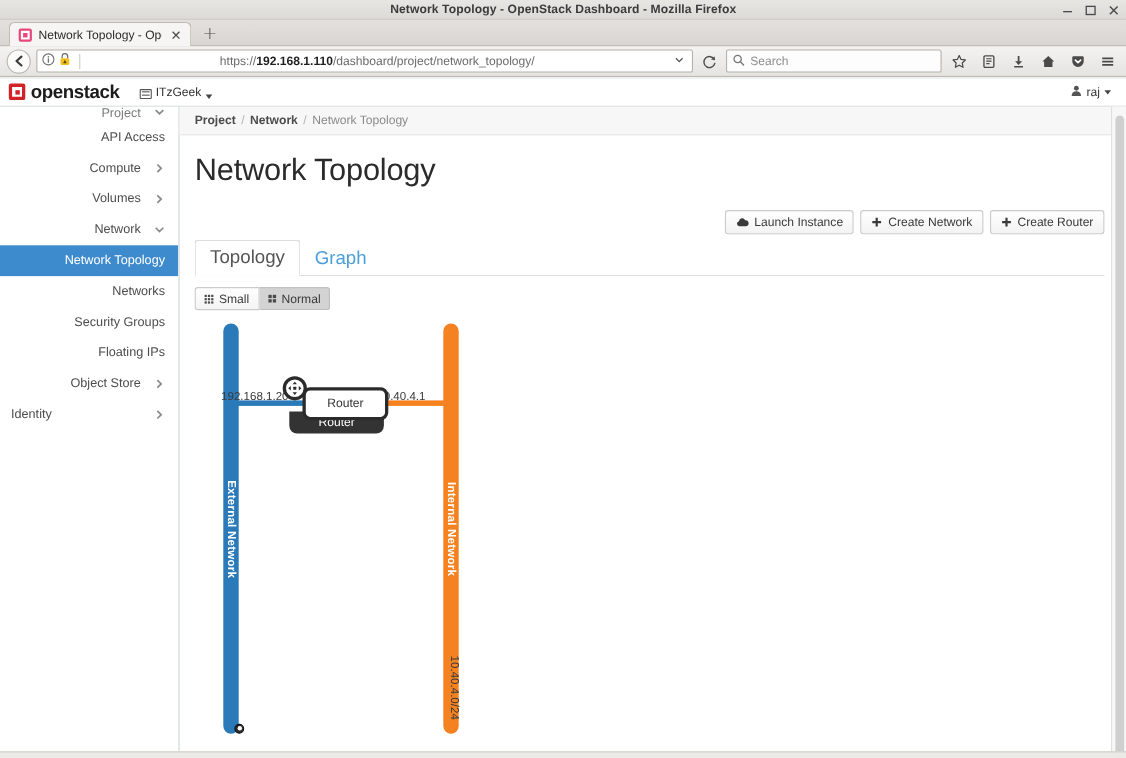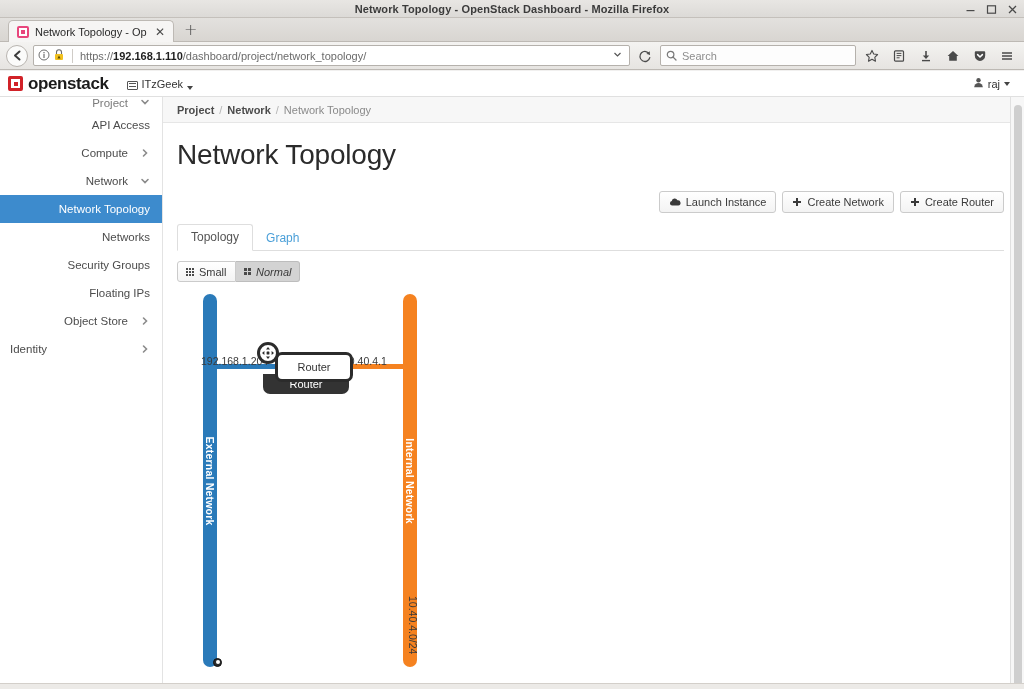--- a/index.html
+++ b/index.html
@@ -75,21 +75,21 @@
     line-height: 1; position: relative; top: -3px;
     font-family: "DejaVu Sans", sans-serif; font-weight: 300;
   }
 
   
   .ff-navbar {
     height: 28px;
     background: linear-gradient(to bottom, #f4f3f1 0%, #e6e4e1 100%);
     border-bottom: 1px solid #bdb9b4;
     display: flex; align-items: center;
-    padding: 0 6px; gap: 5px;
+    padding: 0 6px; gap: 5px; text-align: center;
   }
   .nav-back {
     width: 22px; height: 22px; border-radius: 50%;
     border: 1px solid #b9b5b0; background: #fbfbfa;
     display: flex; align-items: center; justify-content: center;
     flex: 0 0 22px;
   }
   .urlbar {
     flex: 1 1 auto; height: 21px;
     background: #ffffff; border: 1px solid #b5b1ac; border-radius: 2px;
@@ -234,40 +234,40 @@
   }
   .btn .ic { font-size: 10px; line-height: 1; color:#3a3a3a; display:flex; align-items:center;}
 
   
   .tabs-row {
     margin: 11px 20px 0 14px;
     border-bottom: 1px solid #dedede;
     display: flex; align-items: flex-end; height: 27px;
   }
   .tab-item {
-    font-size: 12px; padding: 5px 13px 6px 13px;
+    font-size: 17px; padding: 5px 13px 6px 13px;
     color: #4a9fd8; position: relative; top: 1px;
   }
   .tab-item.active {
     color: #555; background: #fff;
     border: 1px solid #dedede; border-bottom: 1px solid #fff;
     border-radius: 3px 3px 0 0;
   }
 
   
   .size-toggle { display: flex; margin: 10px 0 0 14px; }
   .tgl {
     height: 21px; padding: 0 8px;
     border: 1px solid #cbcbcb; font-size: 11px; color: #3a3a3a;
     display: flex; align-items: center; gap: 5px;
     background: linear-gradient(to bottom,#ffffff 0%,#f4f4f4 100%);
   }
   .tgl:first-child { border-radius: 3px 0 0 3px; }
   .tgl:last-child { border-radius: 0 3px 3px 0; border-left: none; }
-  .tgl.on { background: #d3d3d3; border-color:#bdbdbd;font-style:italic; }
+  .tgl.on { background: #d3d3d3; border-color:#bdbdbd; }
   .grid-ic { display:grid; grid-template-columns: repeat(3,2px); gap:1px; }
   .grid-ic i { width:2px;height:2px;background:#4a4a4a;display:block; }
   .grid-ic.big { grid-template-columns: repeat(2,3px); gap:1.5px; }
   .grid-ic.big i { width:3px;height:3px; }
 
   
   .topo {
     position: relative; margin-top: 12px; height: 400px;
     overflow: visible;
   }
@@ -509,20 +509,28 @@
 
         <div class="side-item lvl-top">
           <span class="lbl">Compute</span>
           <span class="chev">
             <svg width="10" height="10" viewBox="0 0 10 10">
                 <path d="M3.5 2 L6.5 5 L3.5 8" stroke="#8b8b8b" stroke-width="1.6" fill="none" stroke-linecap="round"></path>
               </svg>
           </span>
         </div>
 
+        <div class="side-item lvl-top">
+          <span class="lbl">Volumes</span>
+          <span class="chev">
+            <svg width="10" height="10" viewBox="0 0 10 10">
+                <path d="M3.5 2 L6.5 5 L3.5 8" stroke="#8b8b8b" stroke-width="1.6" fill="none" stroke-linecap="round"></path>
+              </svg>
+          </span>
+        </div>
 
         <div class="side-item lvl-top">
           <span class="lbl">Network</span>
           <span class="chev">
             <svg width="10" height="10" viewBox="0 0 10 10">
                 <path d="M2 3.5 L5 6.5 L8 3.5" stroke="#8b8b8b" stroke-width="1.6" fill="none" stroke-linecap="round"></path>
               </svg>
           </span>
         </div>
 

